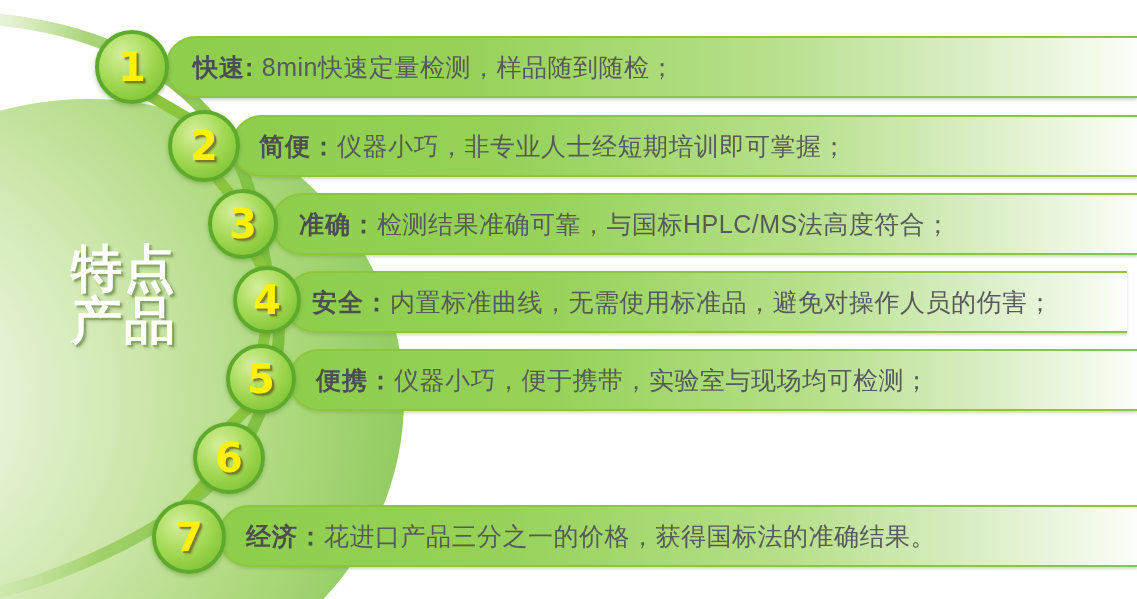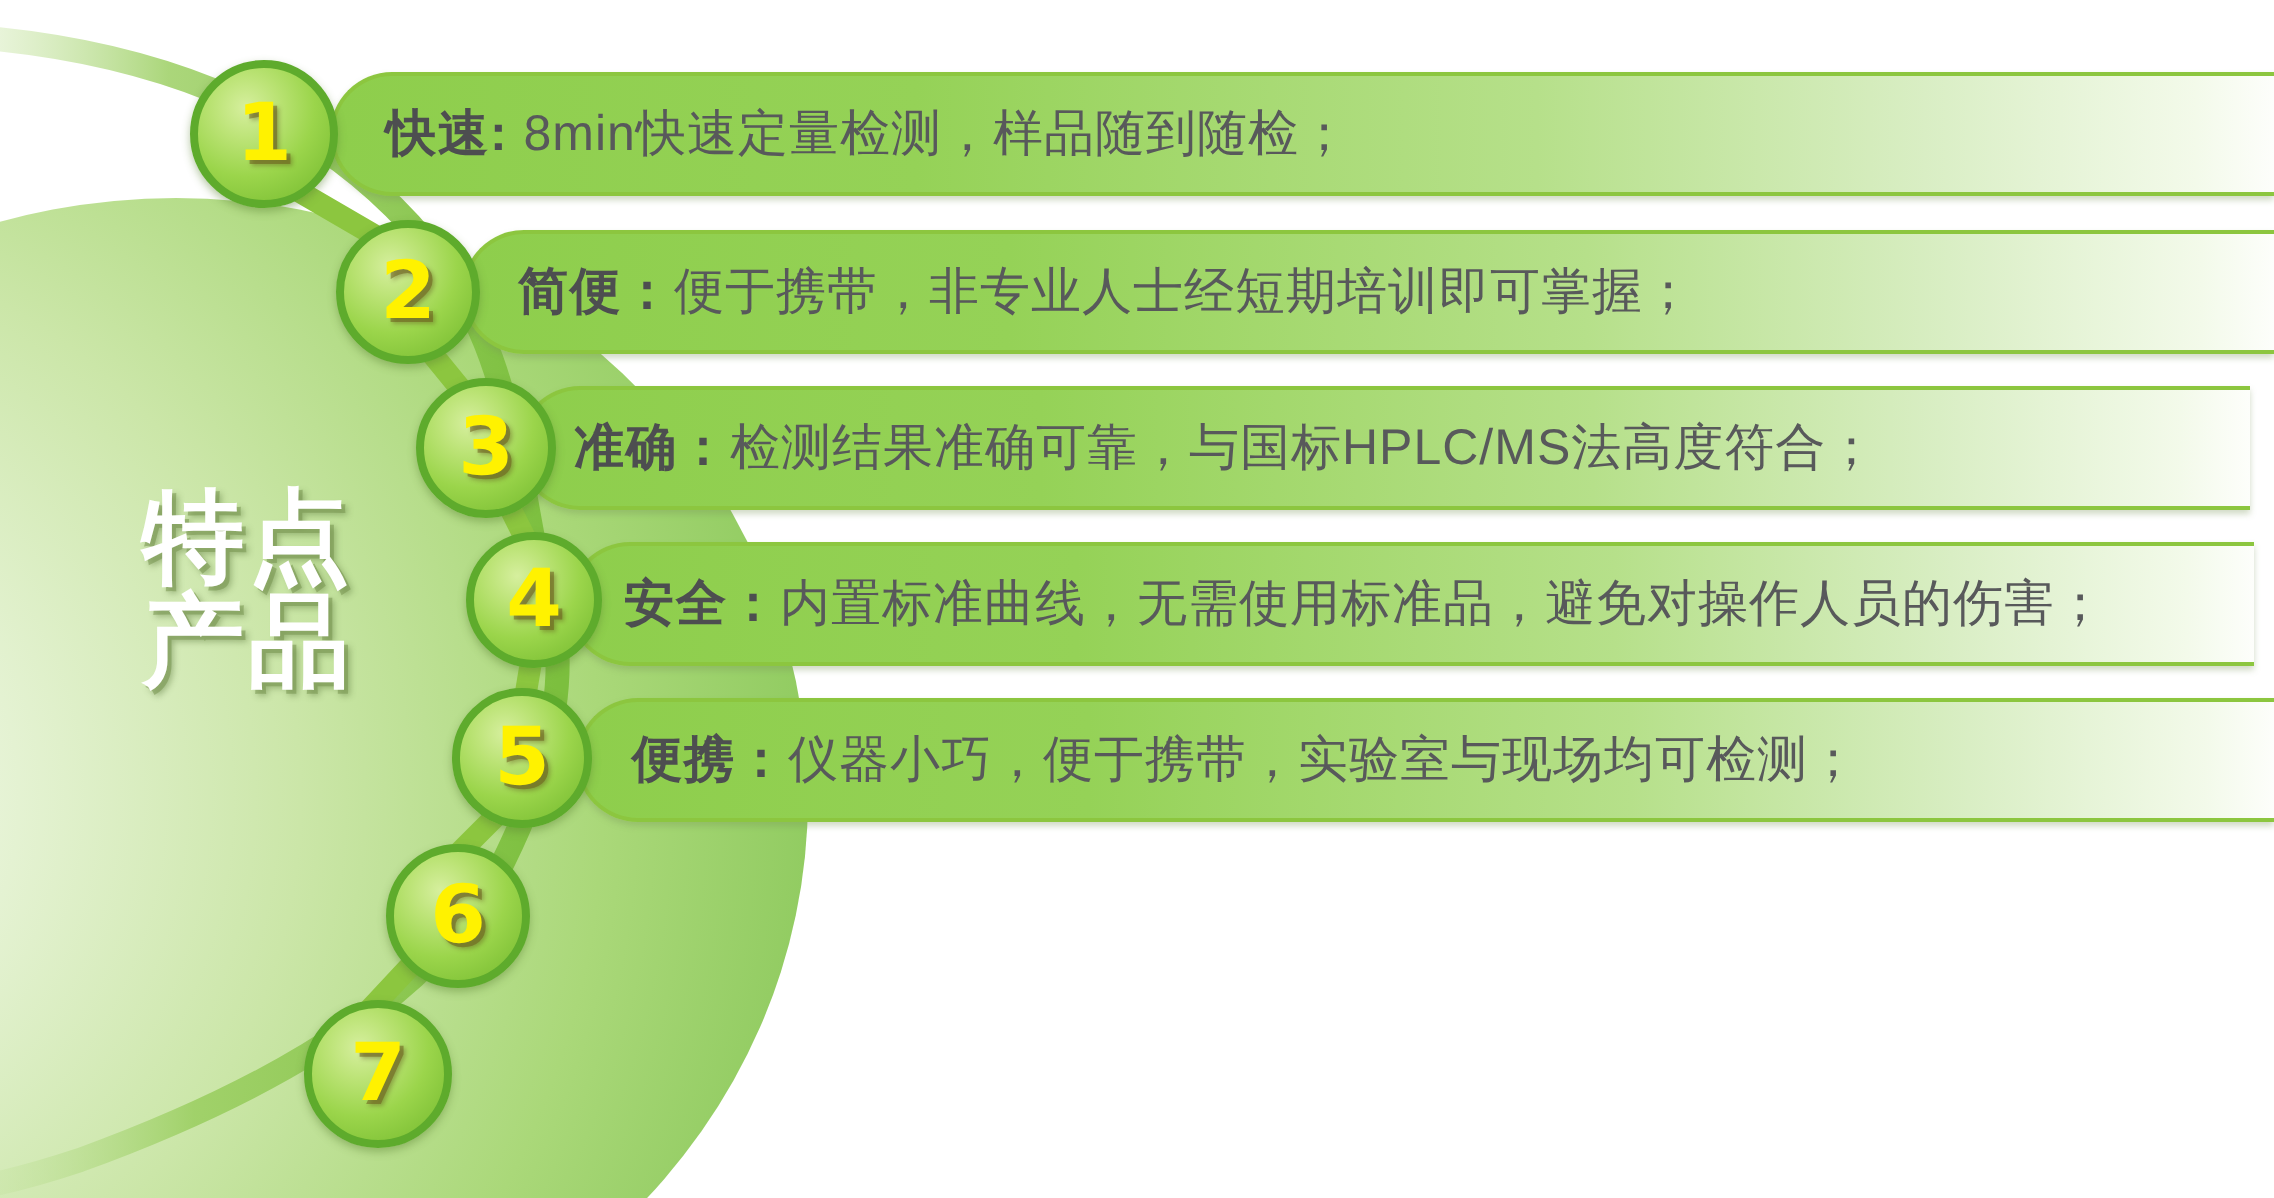--- a/index.html
+++ b/index.html
@@ -158,29 +158,29 @@
     <div class="pill" style="left:28px; width:972px;">
       <span class="pill-text"><b>快速:</b><span> 8min快速定量检测，样品随到随检；</span></span>
     </div>
   </div>
   <div class="bubble" style="left:95px; top:30px; width:74px; height:74px;">
     <span class="num">1</span>
   </div>
 
   <div class="row" style="left:205px; top:115px; width:932px;">
     <div class="pill" style="left:26px; width:906px;">
-      <span class="pill-text"><b>简便：</b><span>便于携带，非专业人士经短期培训即可掌握；</span></span>
+      <span class="pill-text"><b>简便：</b><span>仪器小巧，非专业人士经短期培训即可掌握；</span></span>
     </div>
   </div>
   <div class="bubble" style="left:168px; top:110px; width:72px; height:72px;">
     <span class="num">2</span>
   </div>
 
   <div class="row" style="left:245px; top:193px; width:892px;">
-    <div class="pill" style="left:14px; width:866px;text-align:right;">
+    <div class="pill" style="left:26px; width:866px;text-align:right;">
       <span class="pill-text"><b>准确：</b><span>检测结果准确可靠，与国标HPLC/MS法高度符合；</span></span>
     </div>
   </div>
   <div class="bubble" style="left:208px; top:189px; width:70px; height:70px;">
     <span class="num">3</span>
   </div>
 
   <div class="row" style="left:268px; top:271px; width:869px;">
     <div class="pill" style="left:16px; width:843px;">
       <span class="pill-text"><b>安全：</b><span>内置标准曲线，无需使用标准品，避免对操作人员的伤害；</span></span>
@@ -196,17 +196,22 @@
     </div>
   </div>
   <div class="bubble" style="left:226px; top:344px; width:70px; height:70px;">
     <span class="num">5</span>
   </div>
 
   <div class="bubble" style="left:193px; top:422px; width:72px; height:72px;">
     <span class="num">6</span>
   </div>
 
+  <div class="row" style="left:192px; top:505px; width:945px;">
+    <div class="pill" style="left:26px; width:919px;">
+      <span class="pill-text"><b>经济：</b><span>花进口产品三分之一的价格，获得国标法的准确结果。</span></span>
+    </div>
+  </div>
   <div class="bubble" style="left:152px; top:500px; width:74px; height:74px;">
     <span class="num">7</span>
   </div>
 
 </div>
 
 </body></html>

